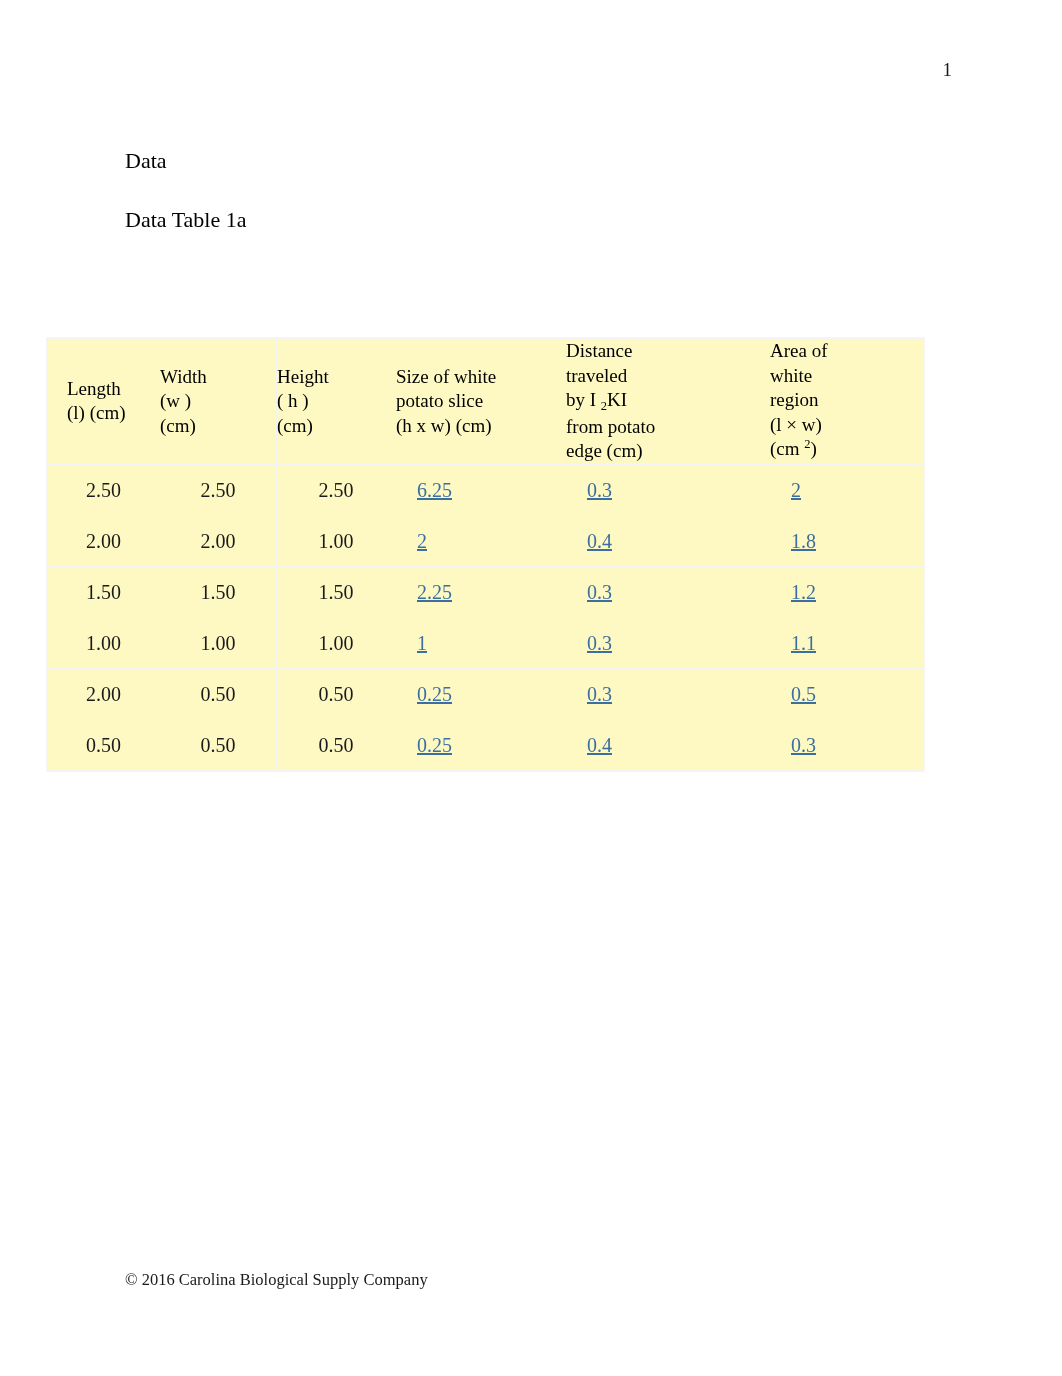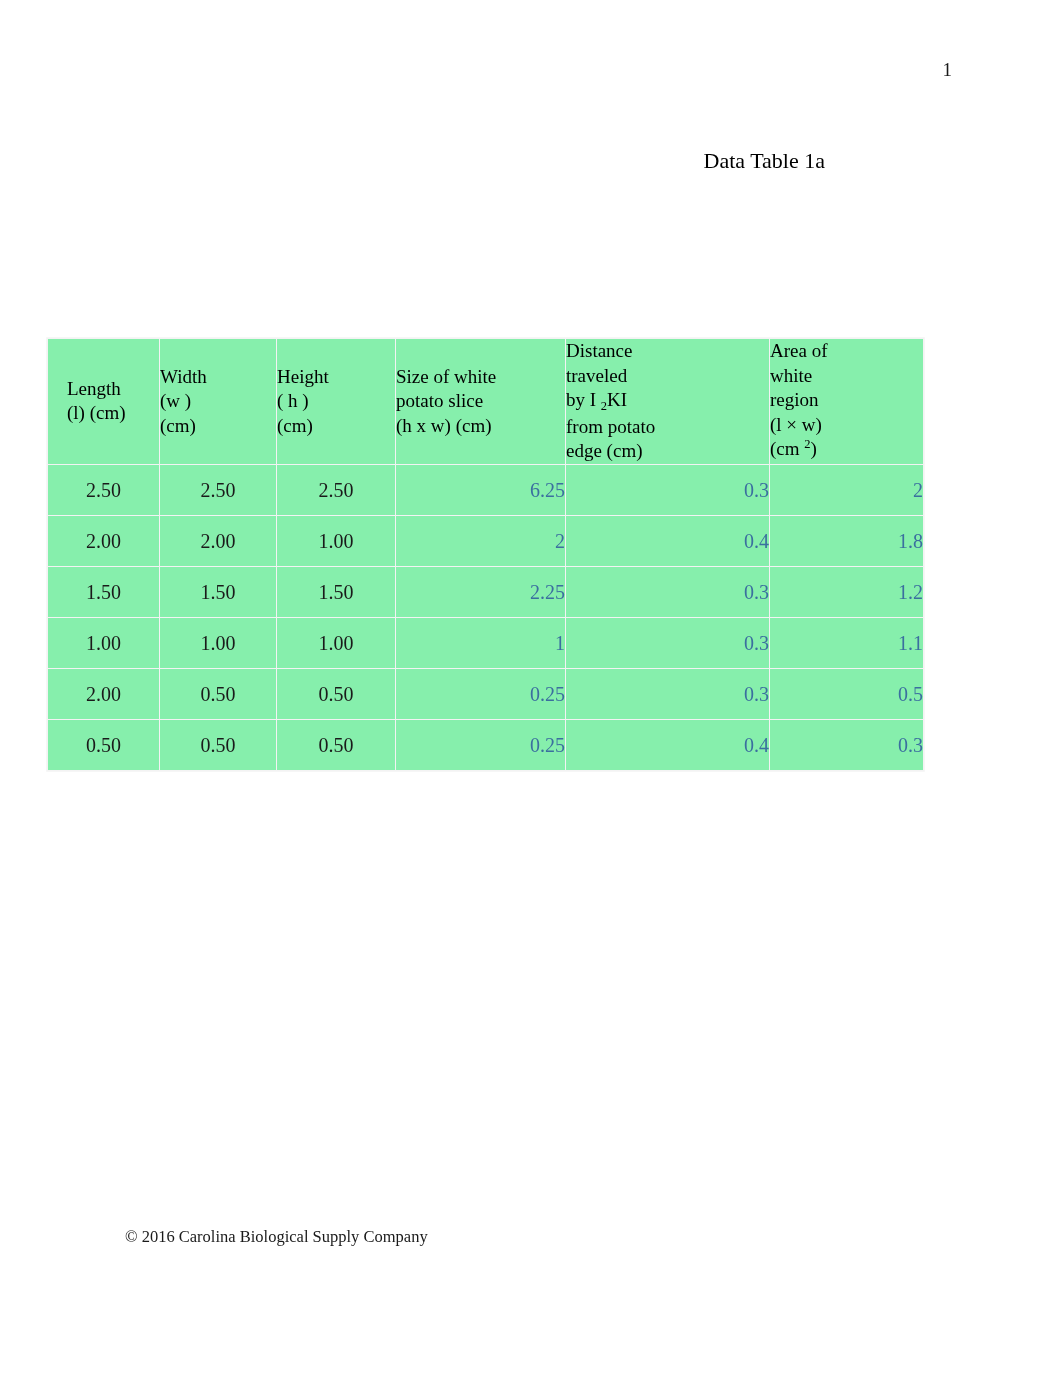--- a/index.html
+++ b/index.html
@@ -38,21 +38,21 @@
     top: 148px;
     width: 700px;
   }
   .heading {
     font-size: 22px;
     line-height: 1.15;
     color: #000;
     margin: 0 0 34px 0;
     font-weight: normal;
   }
-  .heading:last-child { margin-bottom: 0; text-align: right; }
+  .heading:last-child { margin-bottom: 0; }
 
   
   .table-wrap {
     position: absolute;
     left: 47px;
     top: 338px;
     width: 876px;
   }
   table.data-table {
     border-collapse: collapse;
@@ -64,21 +64,21 @@
   table.data-table col.c1 { width: 112px; }
   table.data-table col.c2 { width: 117px; }
   table.data-table col.c3 { width: 119px; }
   table.data-table col.c4 { width: 170px; }
   table.data-table col.c5 { width: 204px; }
   table.data-table col.c6 { width: 154px; }
 
   table.data-table th,
   table.data-table td {
     border: 0.8px solid #f3f3f3;
-    background: #86efac;
+    background: #fef9c3;
     padding: 0;
   }
 
   th.hdr {
     vertical-align: middle;
     text-align: left;
     font-weight: normal;
     font-size: 19px;
     line-height: 24.5px;
     padding: 18px 0 18px 21px;
@@ -106,45 +106,47 @@
   td.cell {
     height: 50px;
     box-sizing: border-box;
     font-size: 20px;
     line-height: 50px;
     text-align: center;
     color: #1a1a1a;
     padding: 0 6px;
   }
   td.cell.num-left {
-    text-align: right;
+    text-align: left;
     padding-left: 21px;
+    text-decoration: underline;
   }
   td.cell.calc {
     color: #3b6f9f;
   }
 
   
   .footer {
     position: absolute;
     left: 125px;
-    top: 1227px;
+    top: 1270px;
     font-size: 16.5px;
     line-height: 1.2;
     color: #1a1a1a;
   }
 </style>
 </head>
 <body>
 
 <div class="page">
 
   <div class="page-number">1</div>
 
   <div class="headings">
+    <p class="heading">Data</p>
     <p class="heading">Data Table 1a</p>
   </div>
 
   <div class="table-wrap">
     <table class="data-table">
       <colgroup>
         <col class="c1">
           <col class="c2">
           <col class="c3">
           <col class="c4">

